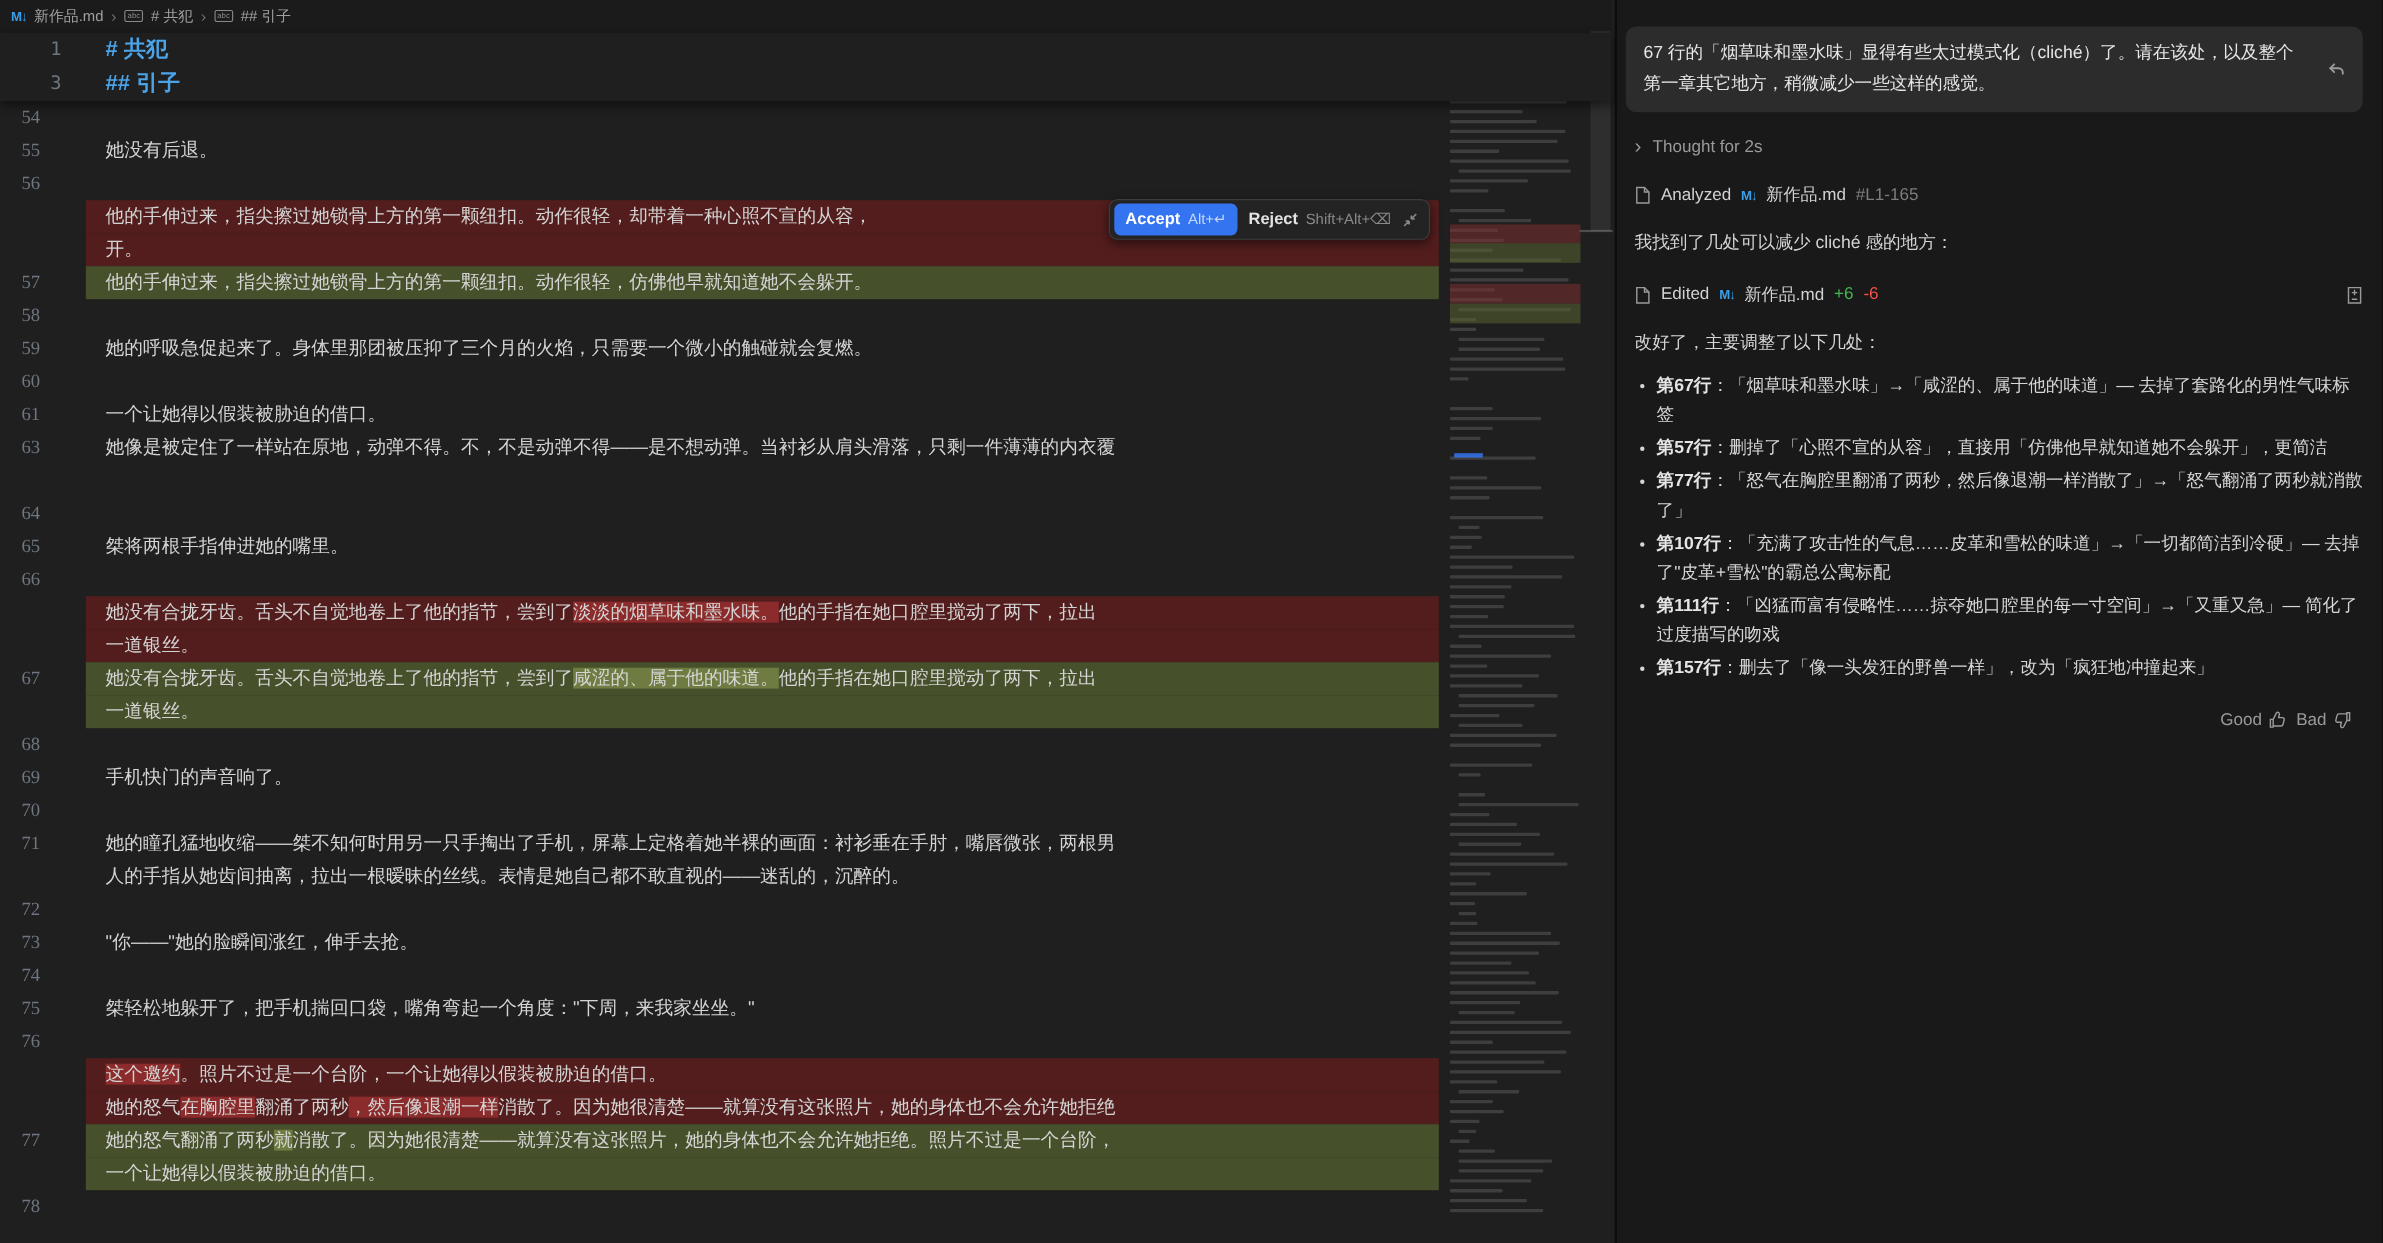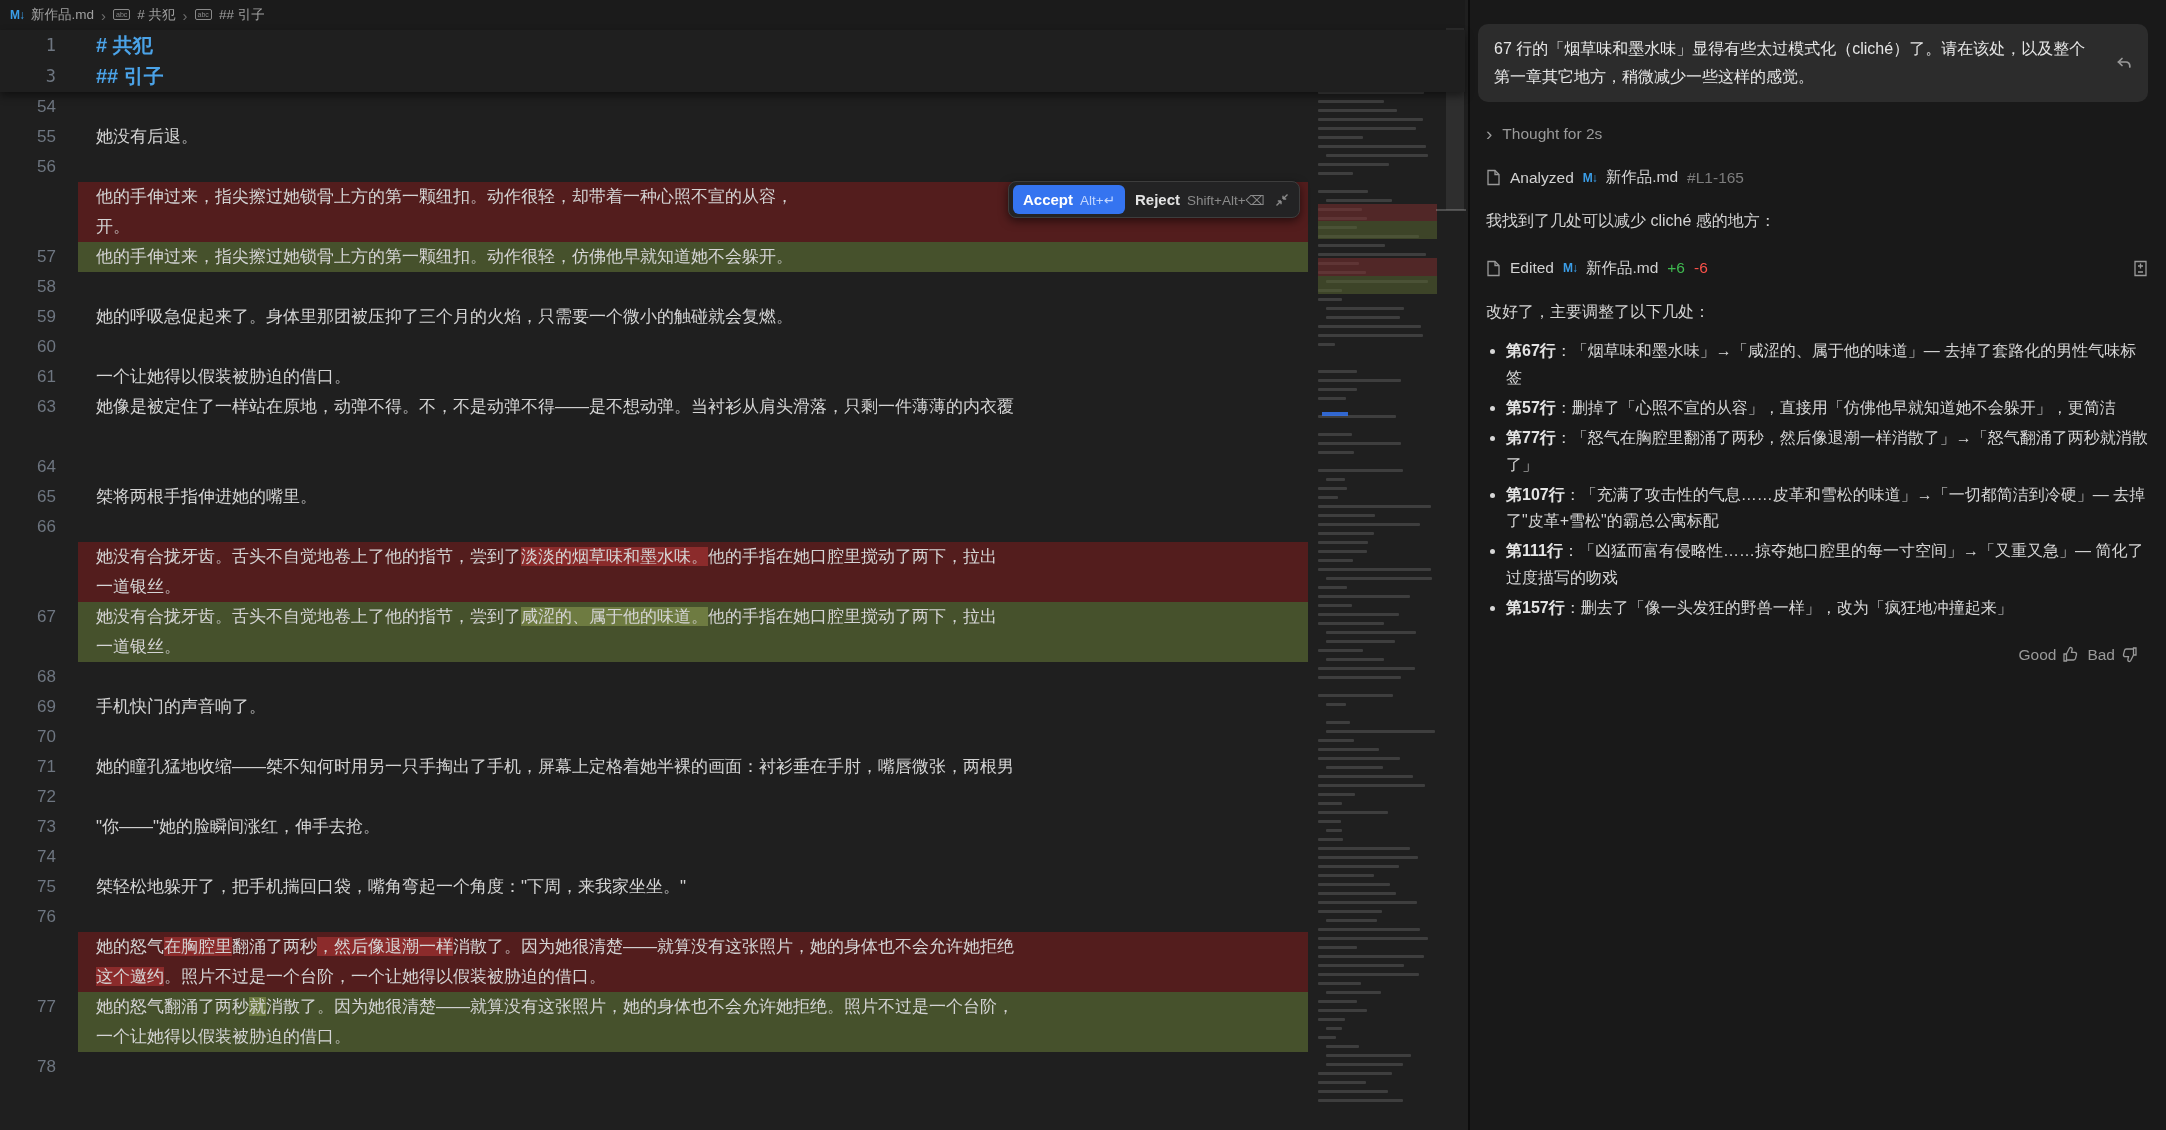--- a/index.html
+++ b/index.html
@@ -25,22 +25,22 @@
            font-size:7px;line-height:9px;padding:0 2px;letter-spacing:0;transform:translateY(-1px)}
   #sticky{position:absolute;left:0;top:30px;width:1465px;background:var(--bg);
           box-shadow:0 4px 8px rgba(0,0,0,.45);z-index:5}
   .srow{display:flex;height:31px;line-height:31px}
   .srow .gut{width:78px;padding-right:22px;text-align:right;color:var(--gutter);
              font-family:"DejaVu Sans Mono",monospace;font-size:17px}
   .srow .stxt{padding-left:18px;color:var(--heading);font-weight:bold;font-size:20px}
 
   #code-lines{position:absolute;left:0;top:92px;width:1465px}
   .crow{display:flex;height:30px;line-height:30px}
-  .crow .gut{width:78px;padding-right:22px;text-align:right;color:var(--gutter);
-             font-family:Liberation Sans, sans-serif;font-size:17px;flex:none}
+  .crow .gut{width:78px;padding-right:22px;text-align:center;color:var(--gutter);
+             font-family:Liberation Serif, serif;font-size:17px;flex:none}
   .crow .txt{width:1230px;padding-left:18px;font-size:17px;white-space:nowrap;overflow:hidden}
   .txt.del{background:var(--del-line)}
   .txt.add{background:var(--add-line)}
   .seg.hl-del{background:var(--del-char)}
   .seg.hl-add{background:var(--add-char)}
 
   
   #diff-widget{position:absolute;left:1008px;top:181px;height:37px;z-index:6;display:flex;
                align-items:center;gap:10px;background:#232324;border:1px solid #3d3d3d;
                border-radius:8px;padding:0 10px 0 4px;box-shadow:0 3px 10px rgba(0,0,0,.55)}
@@ -200,20 +200,24 @@
         </div>
         <div class="crow">
           <span class="gut">70</span>
           <div class="txt"></div>
         </div>
         <div class="crow">
           <span class="gut">71</span>
           <div class="txt"><span class="seg">她的瞳孔猛地收缩——桀不知何时用另一只手掏出了手机，屏幕上定格着她半裸的画面：衬衫垂在手肘，嘴唇微张，两根男</span></div>
         </div>
         <div class="crow">
+          <span class="gut"></span>
+          <div class="txt"><span class="seg">人的手指从她齿间抽离，拉出一根暧昧的丝线。表情是她自己都不敢直视的——迷乱的，沉醉的。</span></div>
+        </div>
+        <div class="crow">
           <span class="gut">72</span>
           <div class="txt"></div>
         </div>
         <div class="crow">
           <span class="gut">73</span>
           <div class="txt"><span class="seg">"你——"她的脸瞬间涨红，伸手去抢。</span></div>
         </div>
         <div class="crow">
           <span class="gut">74</span>
           <div class="txt"></div>
@@ -221,25 +225,25 @@
         <div class="crow">
           <span class="gut">75</span>
           <div class="txt"><span class="seg">桀轻松地躲开了，把手机揣回口袋，嘴角弯起一个角度："下周，来我家坐坐。"</span></div>
         </div>
         <div class="crow">
           <span class="gut">76</span>
           <div class="txt"></div>
         </div>
         <div class="crow">
           <span class="gut"></span>
+          <div class="txt del"><span class="seg hl-del">这个邀约</span><span class="seg">。照片不过是一个台阶，一个让她得以假装被胁迫的借口。</span></div>
+        </div>
+        <div class="crow">
+          <span class="gut"></span>
           <div class="txt del"><span class="seg">她的怒气</span><span class="seg hl-del">在胸腔里</span><span class="seg">翻涌了两秒</span><span class="seg hl-del">，然后像退潮一样</span><span class="seg">消散了。因为她很清楚——就算没有这张照片，她的身体也不会允许她拒绝</span></div>
-        </div>
-        <div class="crow">
-          <span class="gut"></span>
-          <div class="txt del"><span class="seg hl-del">这个邀约</span><span class="seg">。照片不过是一个台阶，一个让她得以假装被胁迫的借口。</span></div>
         </div>
         <div class="crow">
           <span class="gut">77</span>
           <div class="txt add"><span class="seg">她的怒气翻涌了两秒</span><span class="seg hl-add">就</span><span class="seg">消散了。因为她很清楚——就算没有这张照片，她的身体也不会允许她拒绝。照片不过是一个台阶，</span></div>
         </div>
         <div class="crow">
           <span class="gut"></span>
           <div class="txt add"><span class="seg">一个让她得以假装被胁迫的借口。</span></div>
         </div>
         <div class="crow">

